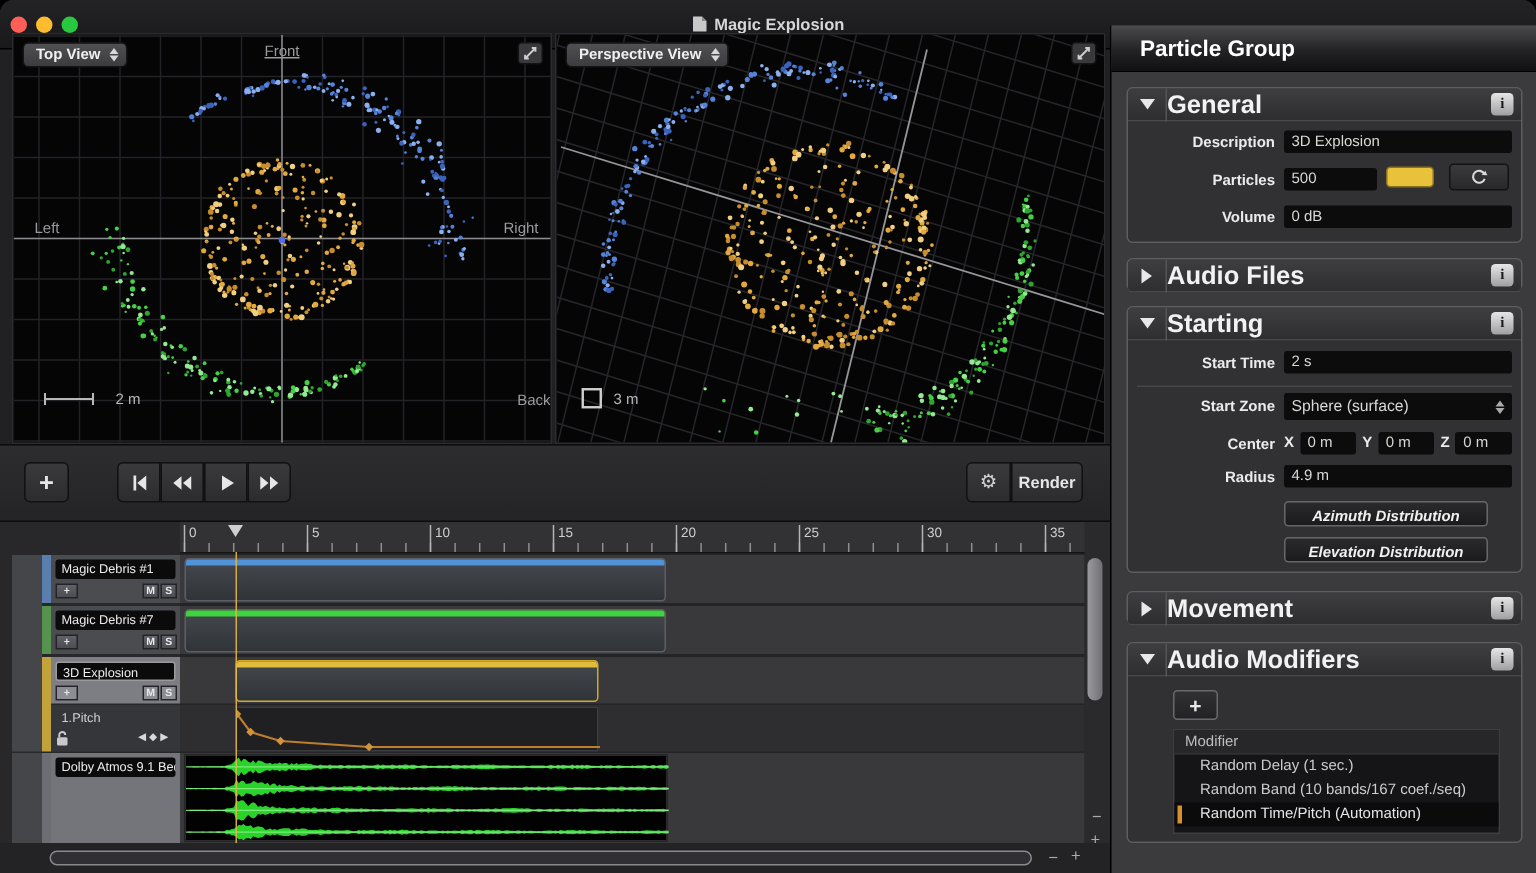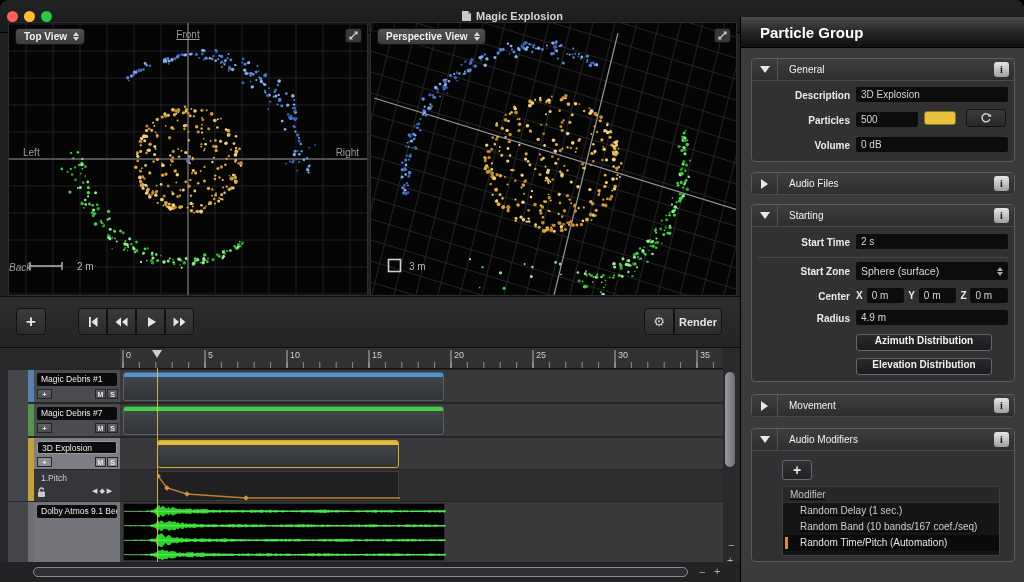--- a/index.html
+++ b/index.html
@@ -58,29 +58,29 @@
   #insp-header{position:absolute;left:0;top:0;width:284px;height:31px;
      background:linear-gradient(#4b4b4e 0%,#232326 55%,#101013 100%);border-bottom:1px solid #000;
      display:flex;align-items:center;}
   #insp-header span{color:#fff;font-weight:bold;font-size:15px;margin-left:19px;}
   .section{position:absolute;left:10px;width:264px;border:1px solid #5d5d60;border-radius:4px;background:#313134;}
   .sec-head{position:absolute;left:0;top:0;right:0;height:22px;background:linear-gradient(#3e3e41,#2e2e31);
      border-bottom:1px solid #4a4a4d;border-radius:3px 3px 0 0;display:flex;align-items:center;}
   .sec-tri{width:26px;height:22px;border-right:1px solid #555558;display:flex;align-items:center;justify-content:center;}
   .tri-down{width:0;height:0;border-left:5px solid transparent;border-right:5px solid transparent;border-top:7px solid #e8e8e8;}
   .tri-right{width:0;height:0;border-top:5px solid transparent;border-bottom:5px solid transparent;border-left:7px solid #e8e8e8;}
-  .sec-title{color:#f2f2f2;font-size:10px;font-weight:normal;margin-left:11px;flex:1;}
+  .sec-title{color:#f2f2f2;font-size:17px;font-weight:bold;flex:1;}
   .info-btn{width:15px;height:15px;border-radius:3px;background:linear-gradient(#e6e6e6,#9f9fa2);
      color:#1c1c1e;font-size:10px;font-weight:bold;text-align:center;line-height:15px;margin-right:5px;
      font-family:"Liberation Serif",serif;}
   .f-label{position:absolute;color:#eceaea;font-size:10px;font-weight:bold;text-align:right;}
   .f-input{position:absolute;background:#0c0c0d;border-radius:2px;color:#d8d8d8;font-size:10px;
      padding:0 5px;display:flex;align-items:center;}
   .dist-btn{position:absolute;background:linear-gradient(#2a2a2d,#1b1b1e);border:1px solid #66666a;border-radius:3px;
-     color:#f0f0f0;font-size:10px;font-weight:bold;display:flex;align-items:flex-start;justify-content:center;}
+     color:#f0f0f0;font-size:10px;font-weight:bold;display:flex;align-items:flex-end;justify-content:center;font-style:italic;}
   .mod-row{height:16px;line-height:16px;color:#cccccd;font-size:10px;padding-left:17px;position:relative;white-space:nowrap;overflow:hidden;}
   svg{display:block;}
 </style>
 </head>
 <body>
 
 <div id="app">
 
   <div id="titlebar">
     <div class="tl" style="background:#ff5f57;"></div>
@@ -700,21 +700,21 @@
         <circle cx="101.2" cy="216.0" r="1.2" fill="#94ea94"></circle>
         <circle cx="115.0" cy="226.9" r="1.1" fill="#46d046"></circle>
         <circle cx="127.6" cy="226.9" r="1.2" fill="#2fa52f"></circle>
         <circle cx="72.5" cy="179.4" r="1.0" fill="#2fa52f"></circle>
         <circle cx="100.7" cy="212.9" r="1.1" fill="#2fa52f"></circle>
         <circle cx="179.0" cy="137.0" r="2.2" fill="#4f6fe8"></circle>
       </svg>
     <div class="vp-label" style="left:0;right:0;top:6px;text-align:center;text-decoration:underline;">Front</div>
     <div class="vp-label" style="left:14px;top:124px;">Left</div>
     <div class="vp-label" style="right:8px;top:124px;">Right</div>
-    <div class="vp-label" style="left:0;right:0;bottom:22px;text-align:left;font-style:italic;">Back</div>
+    <div class="vp-label" style="left:0;right:0;bottom:22px;text-align:right;">Back</div>
     <div class="vp-select">
       <span>Top View</span>
       <span class="updown">
           <i class="u"></i>
           <i class="d"></i>
         </span>
     </div>
     <div class="vp-expand" style="right:5px;">
       <svg width="11" height="11" viewBox="0 0 11 11">
           <path d="M2 9 L9 2 M6.5 2 H9 V4.5 M2 6.5 V9 H4.5" stroke="#cfcfcf" stroke-width="1.2" fill="none"></path>
@@ -1751,21 +1751,21 @@
       <div class="sec-head">
         <div class="sec-tri">
             <div class="tri-down"></div>
           </div>
         <div class="sec-title">Audio Modifiers</div>
         <div class="info-btn">i</div>
       </div>
       <div class="abs" style="left:30px;top:31px;width:30px;height:20px;background:linear-gradient(#313134,#222225);border:1px solid #69696d;border-radius:3px;color:#e8e8e8;font-size:14px;font-weight:bold;display:flex;align-items:center;justify-content:center;">
           <span>+</span>
         </div>
-      <div class="abs" style="left:30px;top:57px;width:218px;height:70px;background:#151517;border:1px solid #3e3e41;text-decoration:underline;">
+      <div class="abs" style="left:30px;top:57px;width:218px;height:70px;background:#151517;border:1px solid #3e3e41;">
         <div class="mod-row" style="background:#27272a;color:#bdbdbf;padding-left:7px;border-bottom:1px solid #323235;">Modifier</div>
         <div class="mod-row">Random Delay (1 sec.)</div>
         <div class="mod-row">Random Band (10 bands/167 coef./seq)</div>
         <div class="mod-row" style="background:#0b0b0c;color:#e4e4e6;">
           <span class="abs" style="left:2px;top:2px;width:3px;height:12px;background:#d88f2e;"></span>
           <span>Random Time/Pitch (Automation)</span>
         </div>
       </div>
     </div>
   </div>

